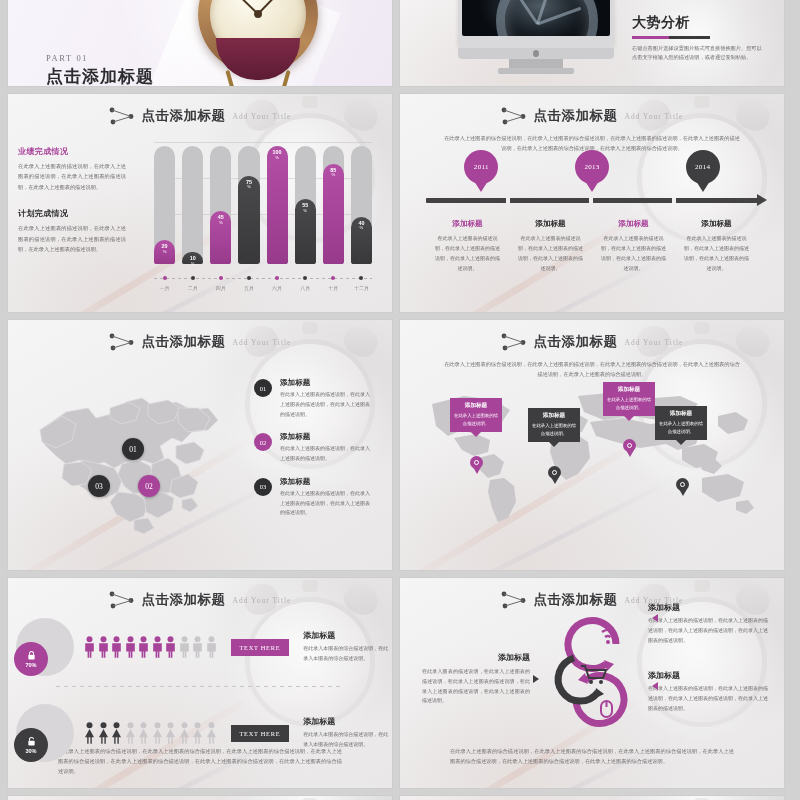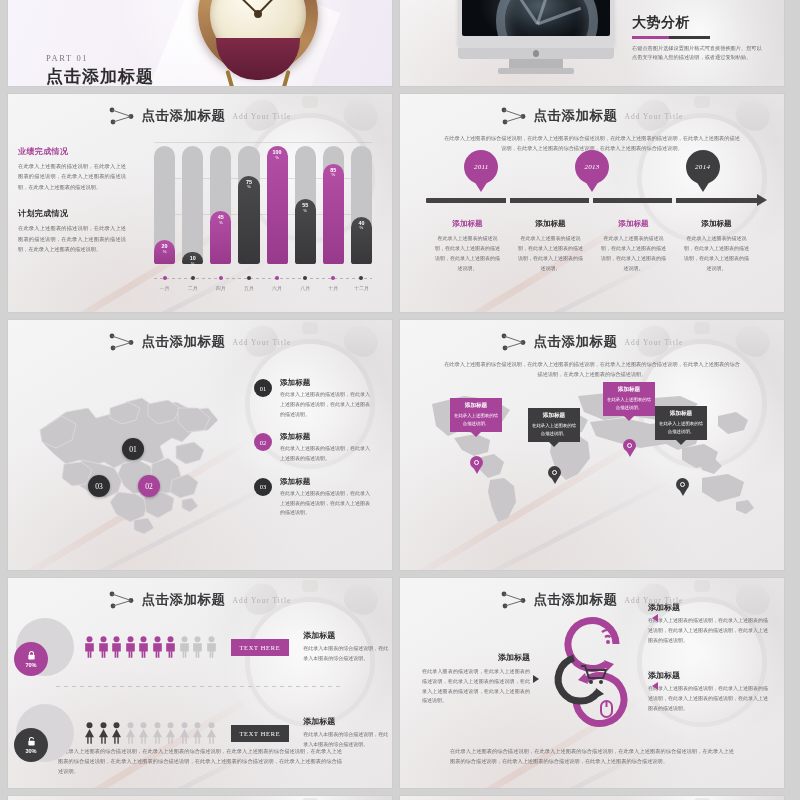--- a/index.html
+++ b/index.html
@@ -179,21 +179,21 @@
 
   
   .s-time{height:218px;}
   .tl{position:absolute;left:26px;right:26px;top:104px;z-index:4;}
   .tl-bar{position:relative;height:5px;background:#434345;border-radius:1px;}
   .tl-bar:after{
     content:"";position:absolute;right:-9px;top:-4px;
     border-left:10px solid #434345;border-top:6.5px solid transparent;border-bottom:6.5px solid transparent;
   }
   .tl-gap{position:absolute;top:0;width:4px;height:5px;background:#f1f0f1;}
-  .pins{position:absolute;left:0;right:0;top:-48px;display:flex;font-style:italic;}
+  .pins{position:absolute;left:0;right:0;top:-48px;display:flex;}
   .pin-cell{flex:1;display:flex;justify-content:center;}
   .pin{
     width:34px;height:34px;border-radius:50% 50% 50% 50%;
     display:flex;align-items:center;justify-content:center;position:relative;
   }
   .pin:after{
     content:"";position:absolute;left:50%;transform:translateX(-50%);bottom:-8px;
     border-top:11px solid currentColor;border-left:7px solid transparent;border-right:7px solid transparent;
   }
   .pin.m{background:#a8439a;color:#a8439a;}

